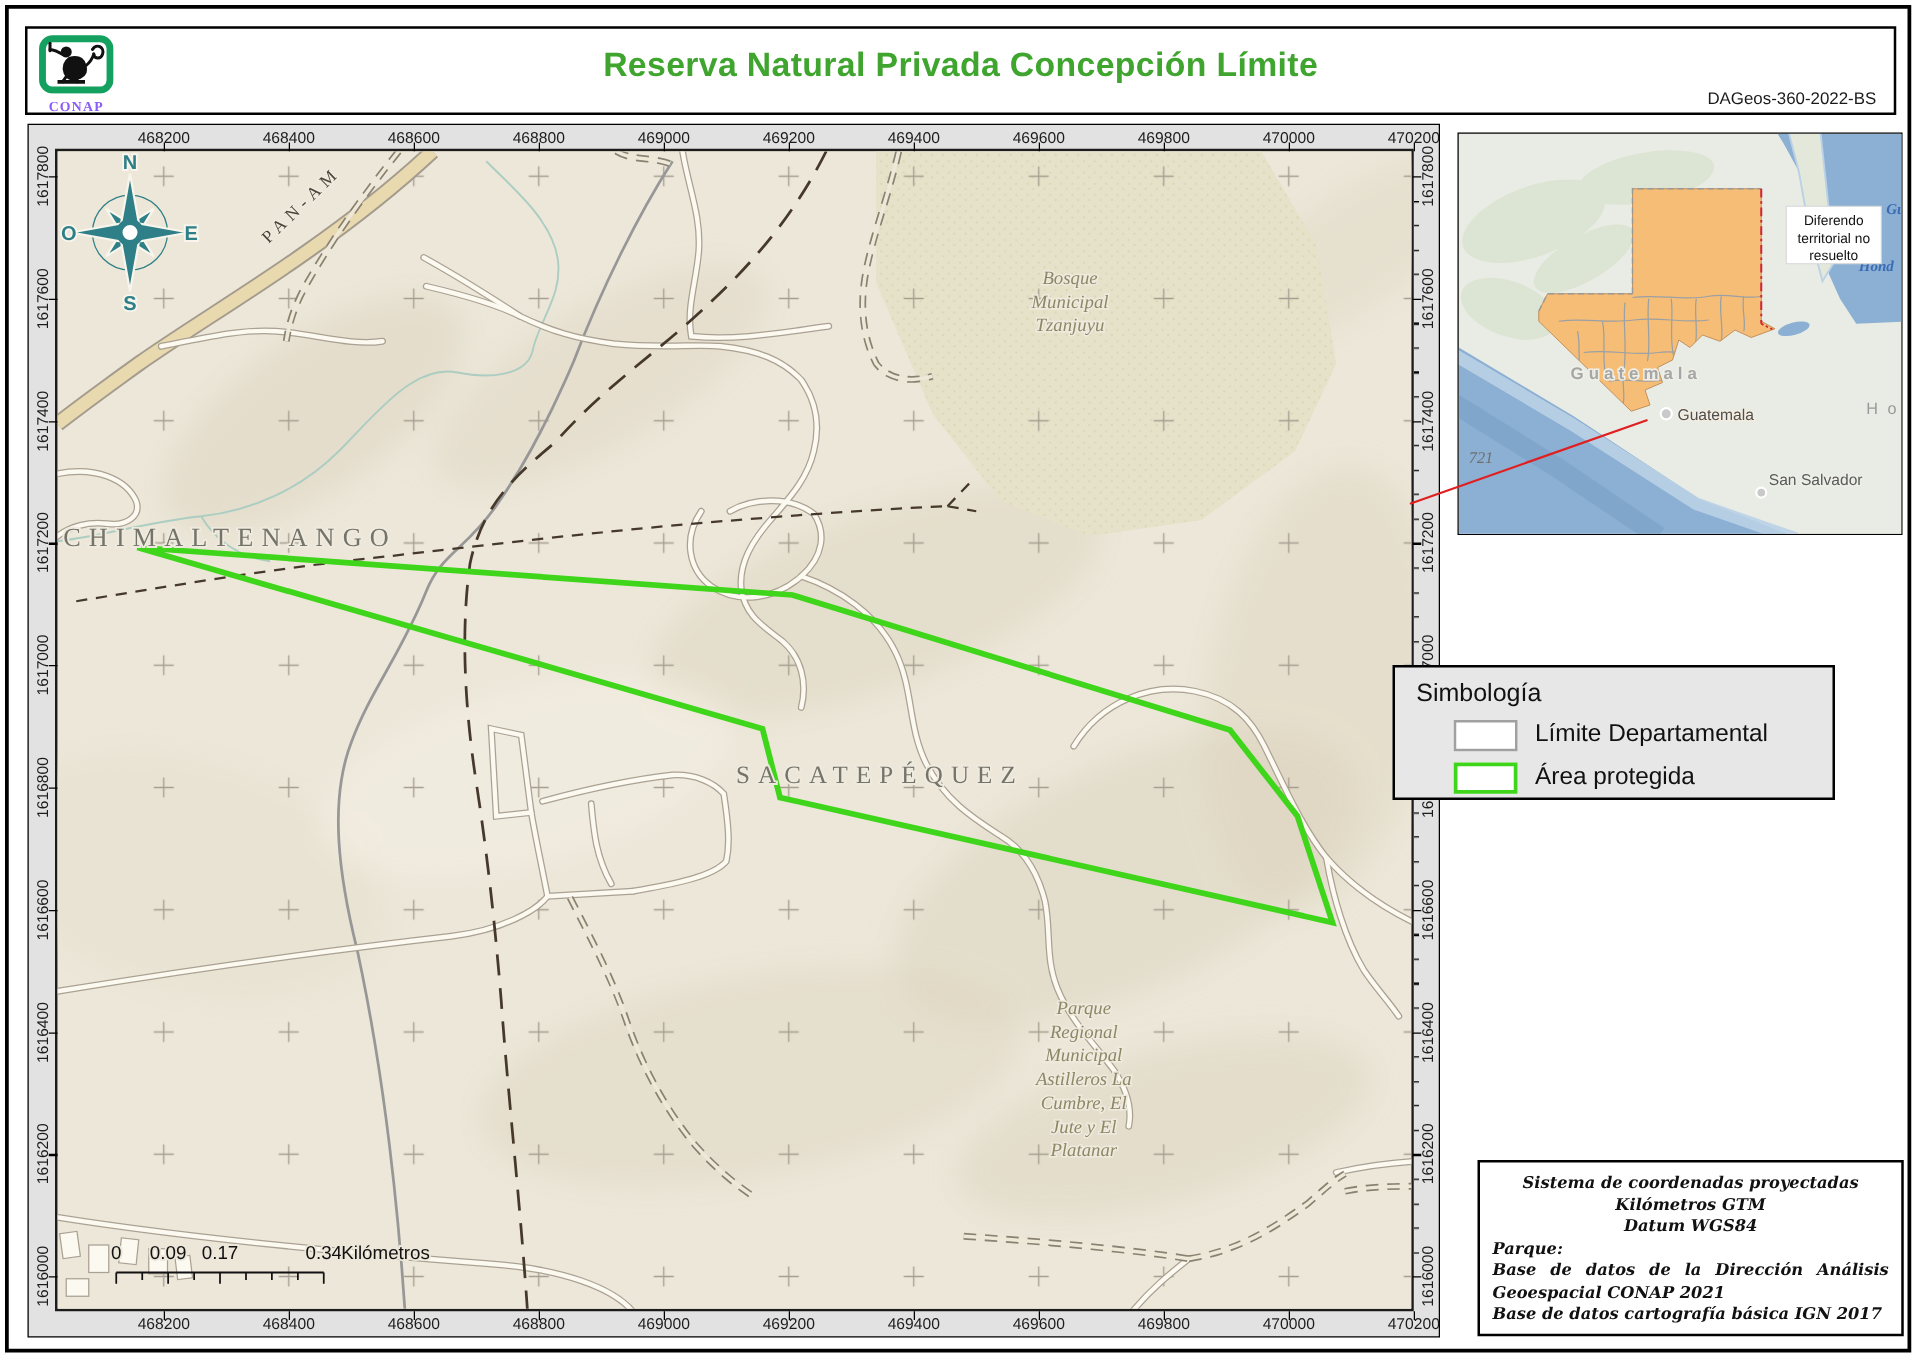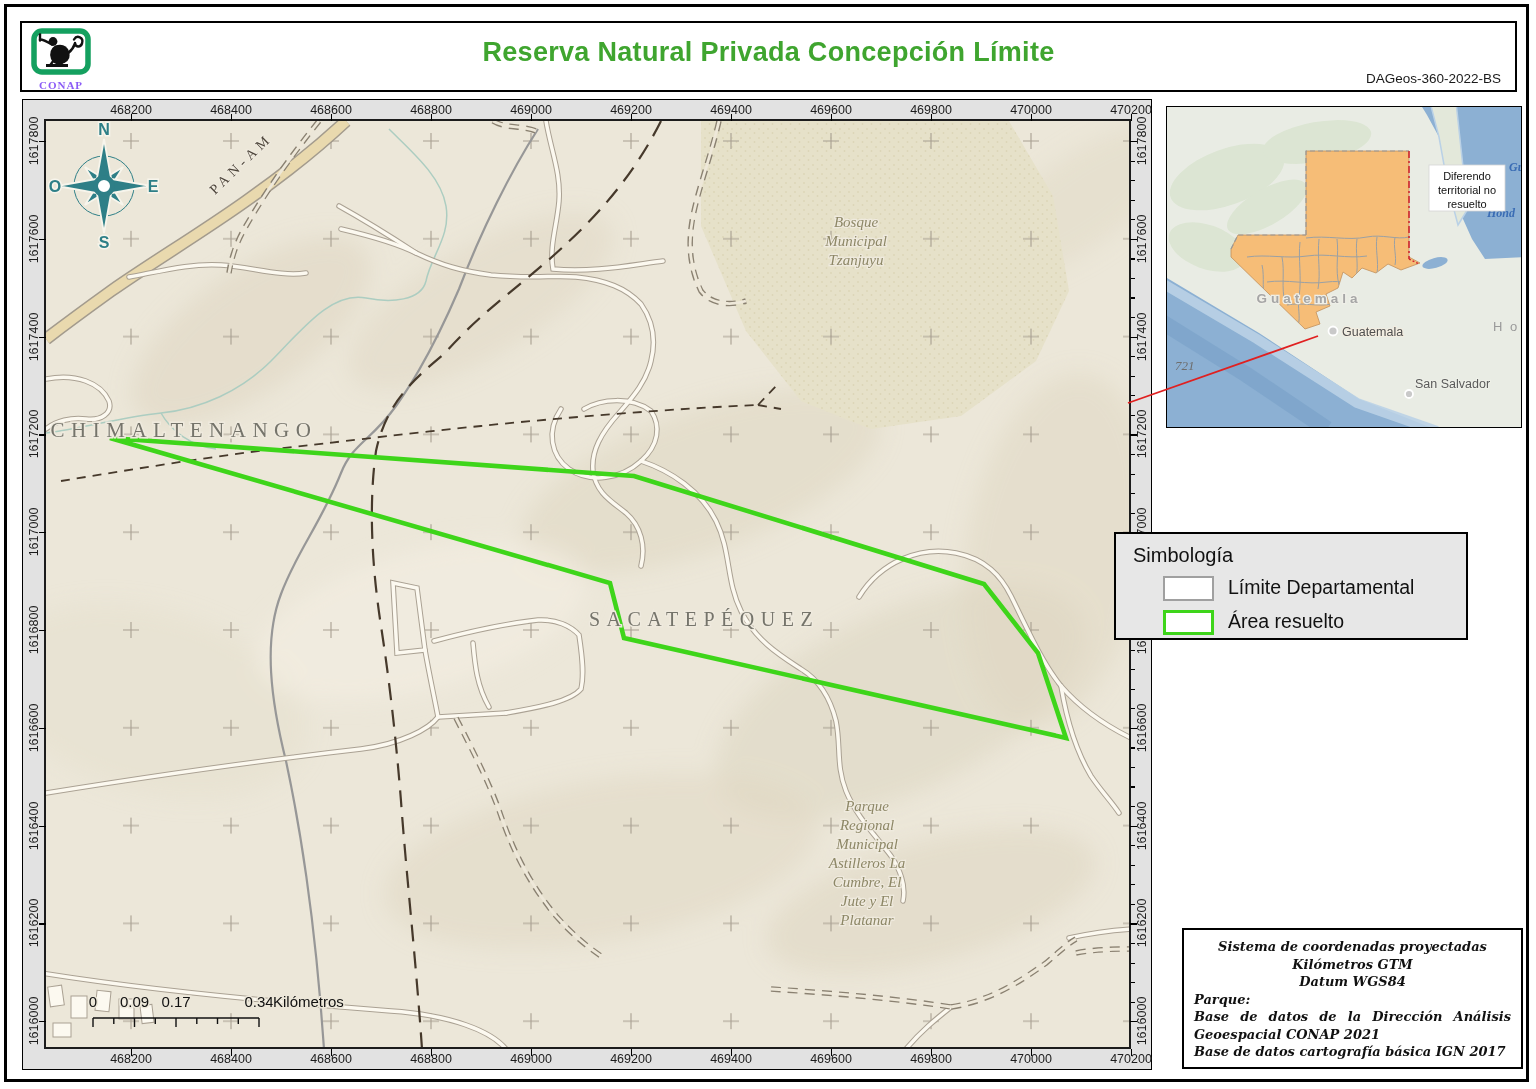--- a/index.html
+++ b/index.html
@@ -431,21 +431,21 @@
   </div>
 
   <div id="legend-box">
     <div class="lg-title">Simbología</div>
     <div class="lg-row">
       <div class="lg-swatch gray"></div>
       <div class="lg-label">Límite Departamental</div>
     </div>
     <div class="lg-row">
       <div class="lg-swatch green"></div>
-      <div class="lg-label">Área resuelto</div>
+      <div class="lg-label">Área protegida</div>
     </div>
   </div>
 
   <div id="credits-box">
     <p class="cr-center">Sistema de coordenadas proyectadas</p>
     <p class="cr-center">Kilómetros GTM</p>
     <p class="cr-center">Datum WGS84</p>
     <p>Parque:</p>
     <p class="cr-just">Base de datos de la Dirección Análisis Geoespacial CONAP 2021</p>
     <p>Base de datos cartografía básica IGN 2017</p>

